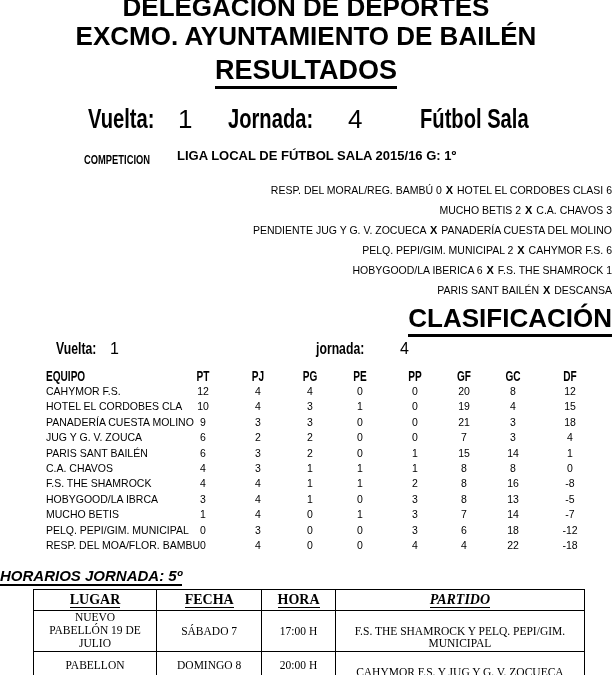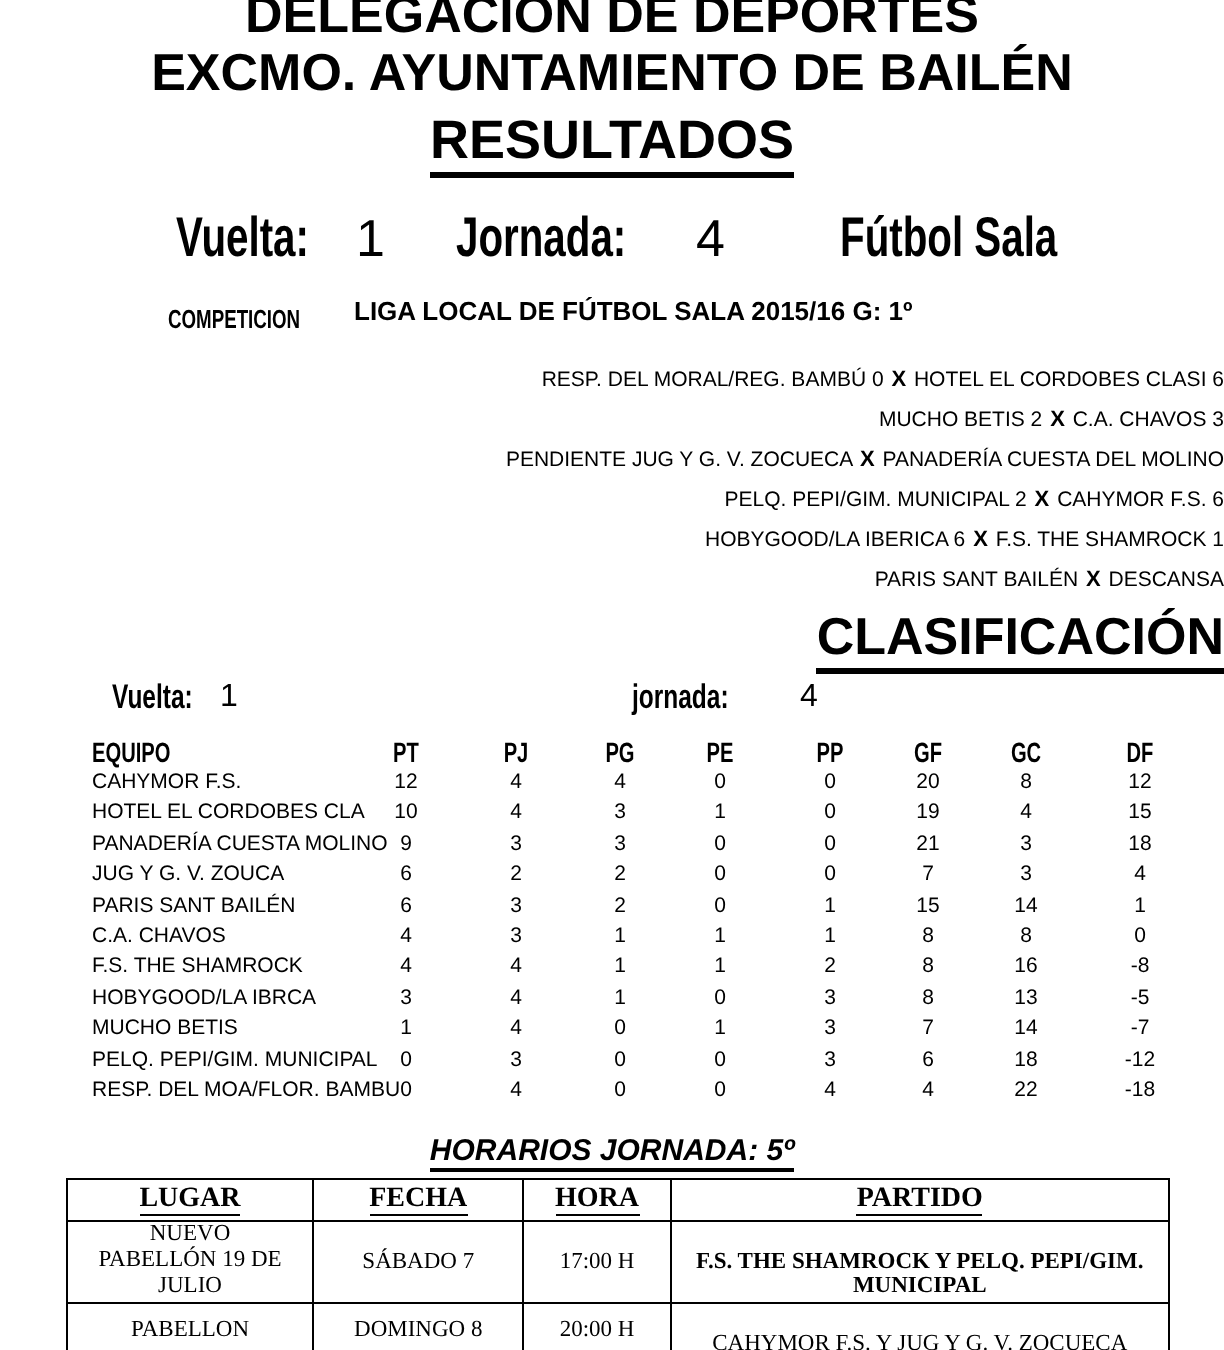--- a/index.html
+++ b/index.html
@@ -206,21 +206,21 @@
   .c-gf { left: 450px; }
   .c-gc { left: 499px; }
   .c-df { left: 556px; }
 
   
   #hdr-horarios {
     position: absolute;
     top: 567px;
     left: 0;
     width: 100%;
-    text-align: center;
+    text-align: left;
     font-size: 15px;
     font-weight: bold;
     font-style: italic;
     white-space: nowrap;
   }
   #hdr-horarios .u {
     border-bottom: 2px solid #000;
     padding-bottom: 0px;
   }
 
@@ -249,34 +249,33 @@
     border-bottom: 1.5px solid #000;
     padding-bottom: 0;
   }
   #schedule td {
     height: 26px;
     font-size: 11.5px;
   }
   .col-lugar { width: 123px; }
   .col-fecha { width: 105px; }
   .col-hora  { width: 73px; }
-  .col-partido { width: 251px; }
+  .col-partido { width: 251px; font-style: italic; }
   .cell-lugar-small {
     font-size: 7.5px;
     line-height: 1.15;
   }
   .cell-partido {
     font-size: 11px;
     vertical-align: bottom !important;
     padding-bottom: 1px !important;
   }
   .cell-partido-top {
     vertical-align: bottom !important;
     padding-bottom: 2px !important;
-    font-weight: bold;
   }
 </style>
 </head>
 <body>
 
 <div class="page">
 
   <div class="center-row" id="hdr-delegacion">
     <span class="cond">DELEGACIÓN DE DEPORTES</span>
   </div>

